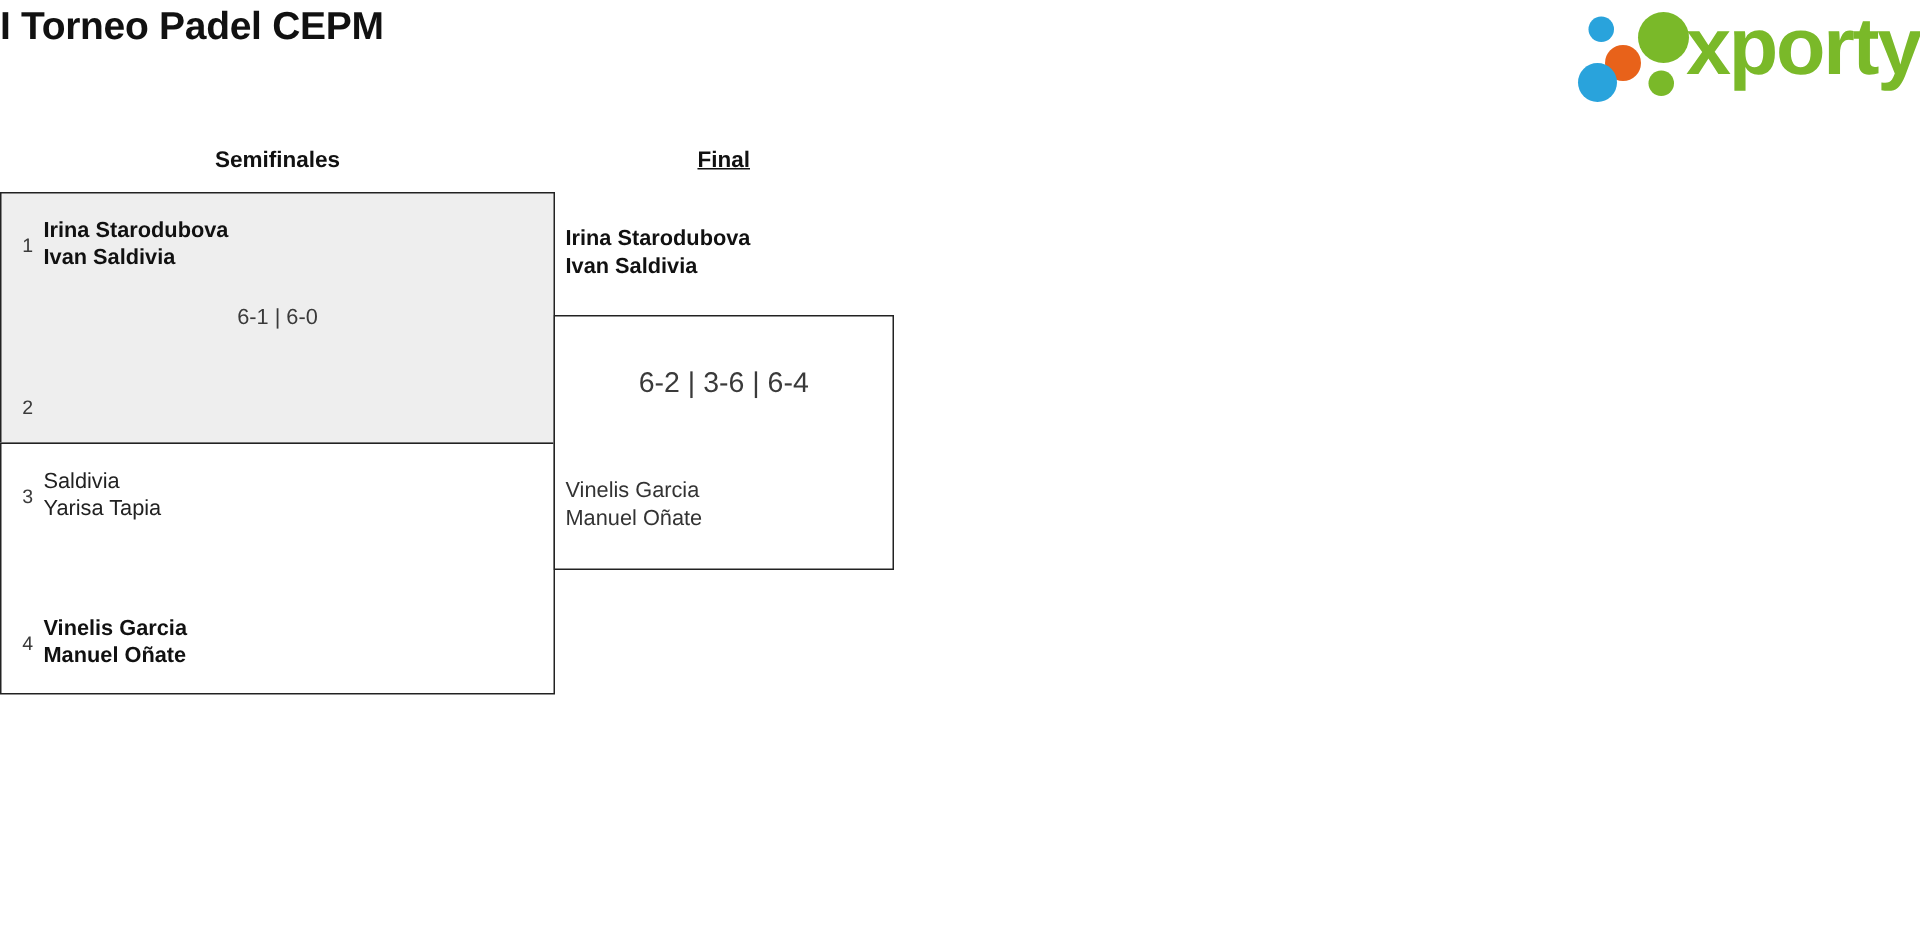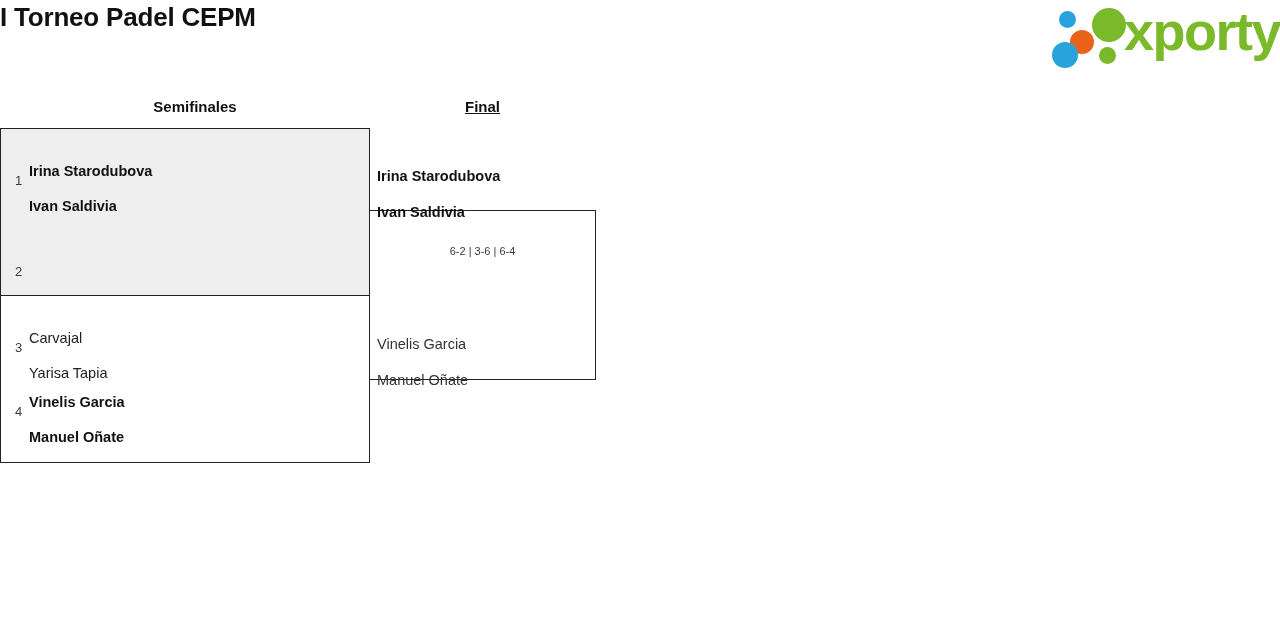--- a/index.html
+++ b/index.html
@@ -66,21 +66,21 @@
 
   
   .round-header {
     position: absolute;
     font-size: 15px;
     font-weight: 700;
     color: #111111;
     text-align: center;
     white-space: nowrap;
   }
-  #round-header-semifinals { left: 0px;   top: 98px; width: 370px; margin-left: 10px; }
+  #round-header-semifinals { left: 0px;   top: 98px; width: 370px; }
   #round-header-final      { left: 369px; top: 98px; width: 227px; text-decoration: underline; }
 
   
   .match-box {
     position: absolute;
     box-sizing: border-box;
     border: 1px solid #222222;
     background: #ffffff;
   }
   .match-box.highlight { background: #eeeeee; }
@@ -109,21 +109,21 @@
     color: #3b3b3b;
     text-align: center;
   }
   .players {
     font-size: 14.5px;
     line-height: 18px;
     color: #222222;
     white-space: nowrap;
   }
   .winner .players { font-weight: 700; color: #111111; }
-  .player-line { display: block; margin-top: 17px; }
+  .player-line { display: block; }
 
   .score {
     position: absolute;
     left: 0;
     width: 100%;
     top: 50%;
     transform: translateY(-50%);
     text-align: center;
     font-size: 14.5px;
     color: #3a3a3a;
@@ -155,21 +155,21 @@
     font-weight: 400;
     color: #333333;
     white-space: nowrap;
   }
   #final-score {
     position: absolute;
     left: 369px;
     top: 245px;
     width: 227px;
     text-align: center;
-    font-size: 11px;
+    font-size: 19px;
     color: #3a3a3a;
     white-space: nowrap;
   }
 </style>
 </head>
 <body>
 
 <div id="tournament-header">
 
   <div class="title-block">
@@ -193,33 +193,36 @@
 <div class="match-box highlight" id="match-sf1">
 
   <div class="competitor top winner">
     <span class="seed">1</span>
     <span class="players">
       <span class="player-line">Irina Starodubova</span>
       <span class="player-line">Ivan Saldivia</span>
     </span>
   </div>
 
+  <div class="score">
+    <span>6-1</span><span> | </span><span>6-0</span>
+  </div>
 
   <div class="competitor bottom">
     <span class="seed">2</span>
   </div>
 
 </div>
 
 <div class="match-box" id="match-sf2">
 
   <div class="competitor top">
     <span class="seed">3</span>
     <span class="players">
-      <span class="player-line">Carvajal</span>
+      <span class="player-line">Saldivia</span>
       <span class="player-line">Yarisa Tapia</span>
     </span>
   </div>
 
 
   <div class="competitor bottom winner">
     <span class="seed">4</span>
     <span class="players">
       <span class="player-line">Vinelis Garcia</span>
       <span class="player-line">Manuel Oñate</span>

